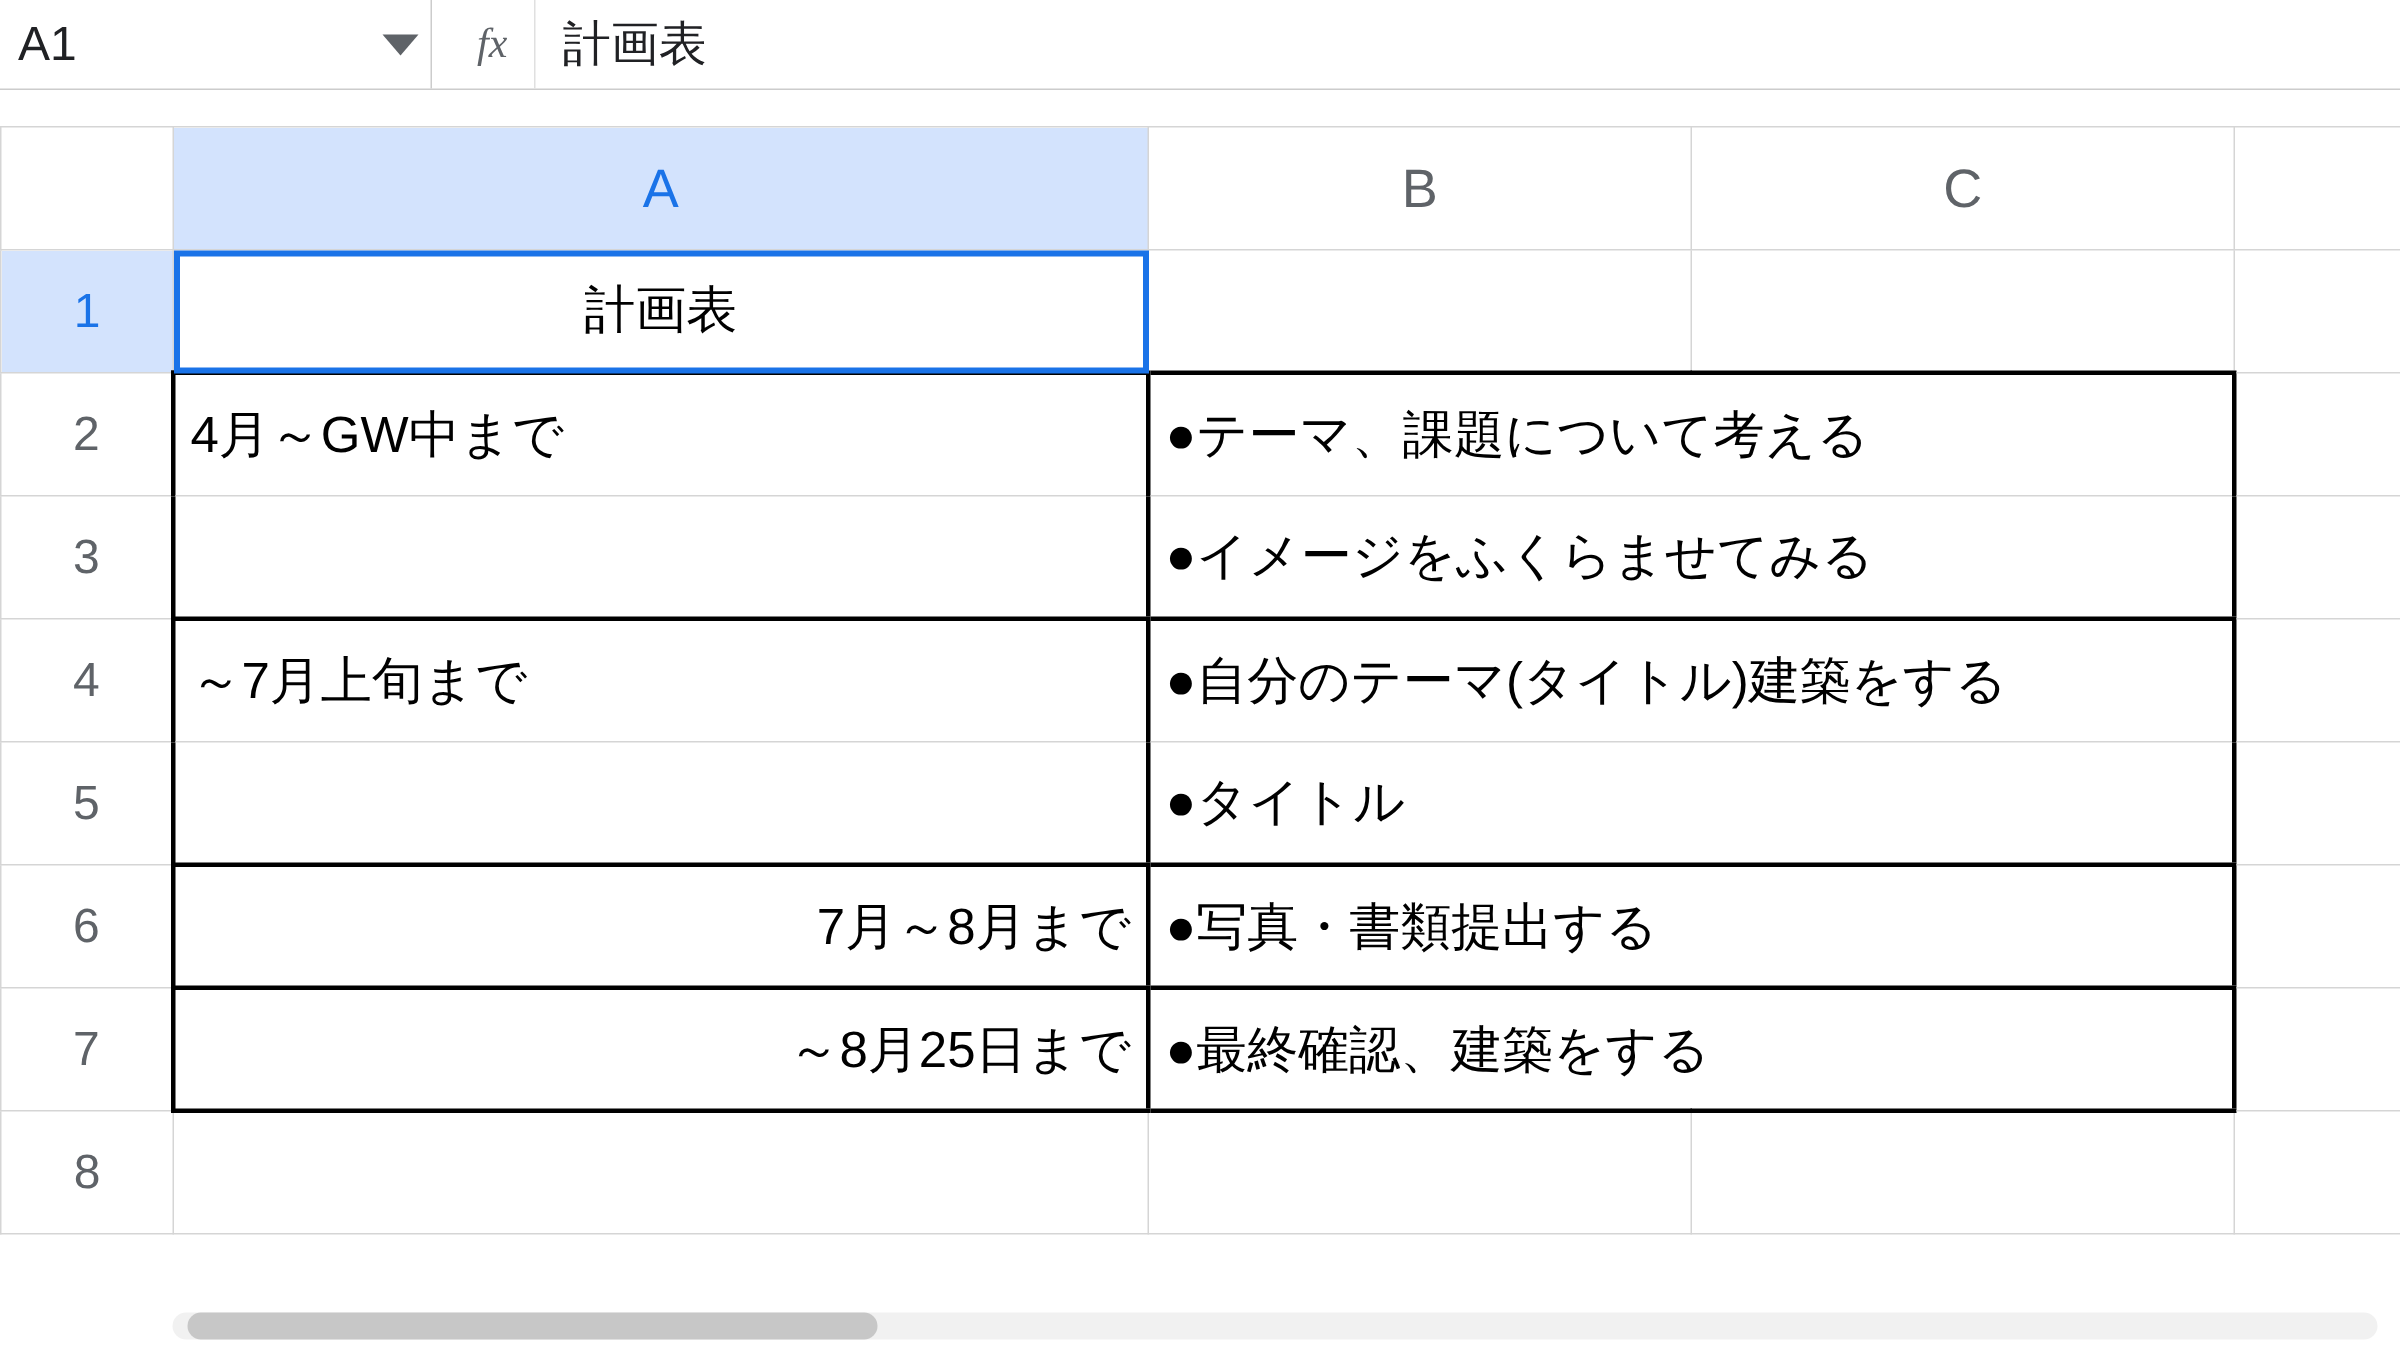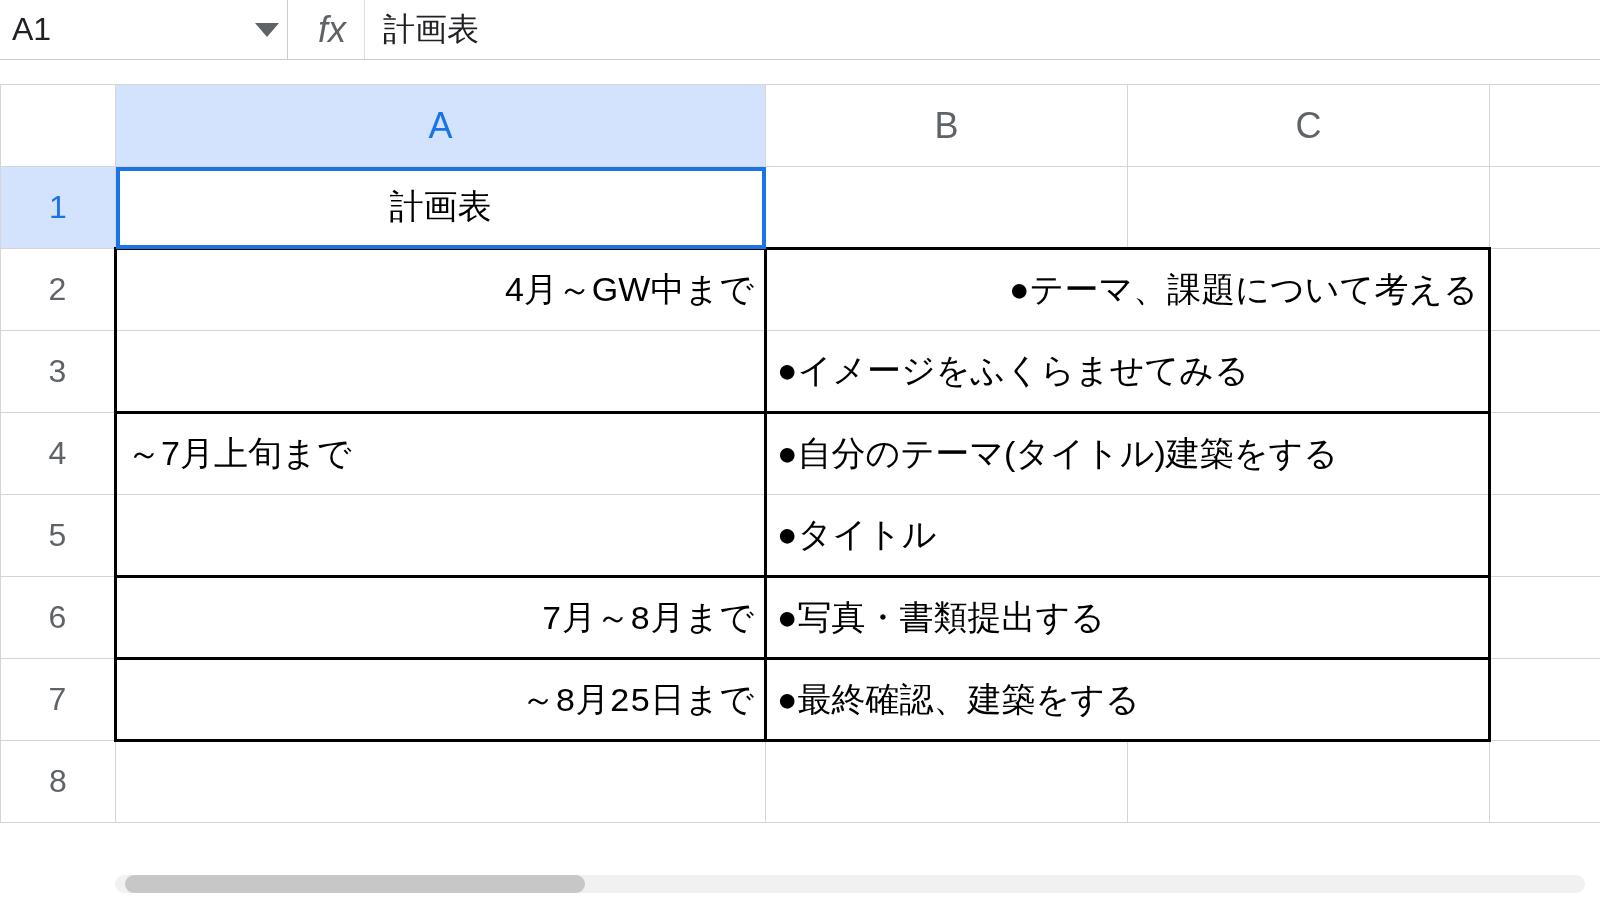--- a/index.html
+++ b/index.html
@@ -38,22 +38,22 @@
     .dropdown-caret {
       width: 0; height: 0;
       border-left: 12px solid transparent;
       border-right: 12px solid transparent;
       border-top: 14px solid #5f6368;
       margin-right: 8px;
     }
     .fx-label {
       font-style: italic;
       color: #5f6368;
-      font-size: 36px;
-      font-family: Liberation Sans, sans-serif;
+      font-size: 28px;
+      font-family: Liberation Serif, serif;
       padding: 0 18px 0 30px;
       border-right: 1px solid #e0e0e0;
       height: 100%;
       display: flex;
       align-items: center;
     }
     .formula-content {
       flex: 1;
       padding-left: 18px;
       font-size: 32px;
@@ -123,22 +123,22 @@
 
     
     .col-A { width: 650px; }
     .col-B { width: 362px; }
     .col-C { width: 362px; }
     .col-D { width: 111px; }
 
     .center { text-align: right; }
 
     
-    .btop    { border-top: 3px solid #000 !important; text-align: right; }
-    .bbot    { border-bottom: 3px solid #000 !important; font-family: Liberation Mono, monospace; }
+    .btop    { border-top: 3px solid #000 !important; }
+    .bbot    { border-bottom: 3px solid #000 !important; }
     .bleft   { border-left: 3px solid #000 !important; }
 
     
     .hscroll {
       position: absolute;
       left: 115px;
       bottom: 4px;
       height: 24px;
       width: 1470px;
       display: flex;

